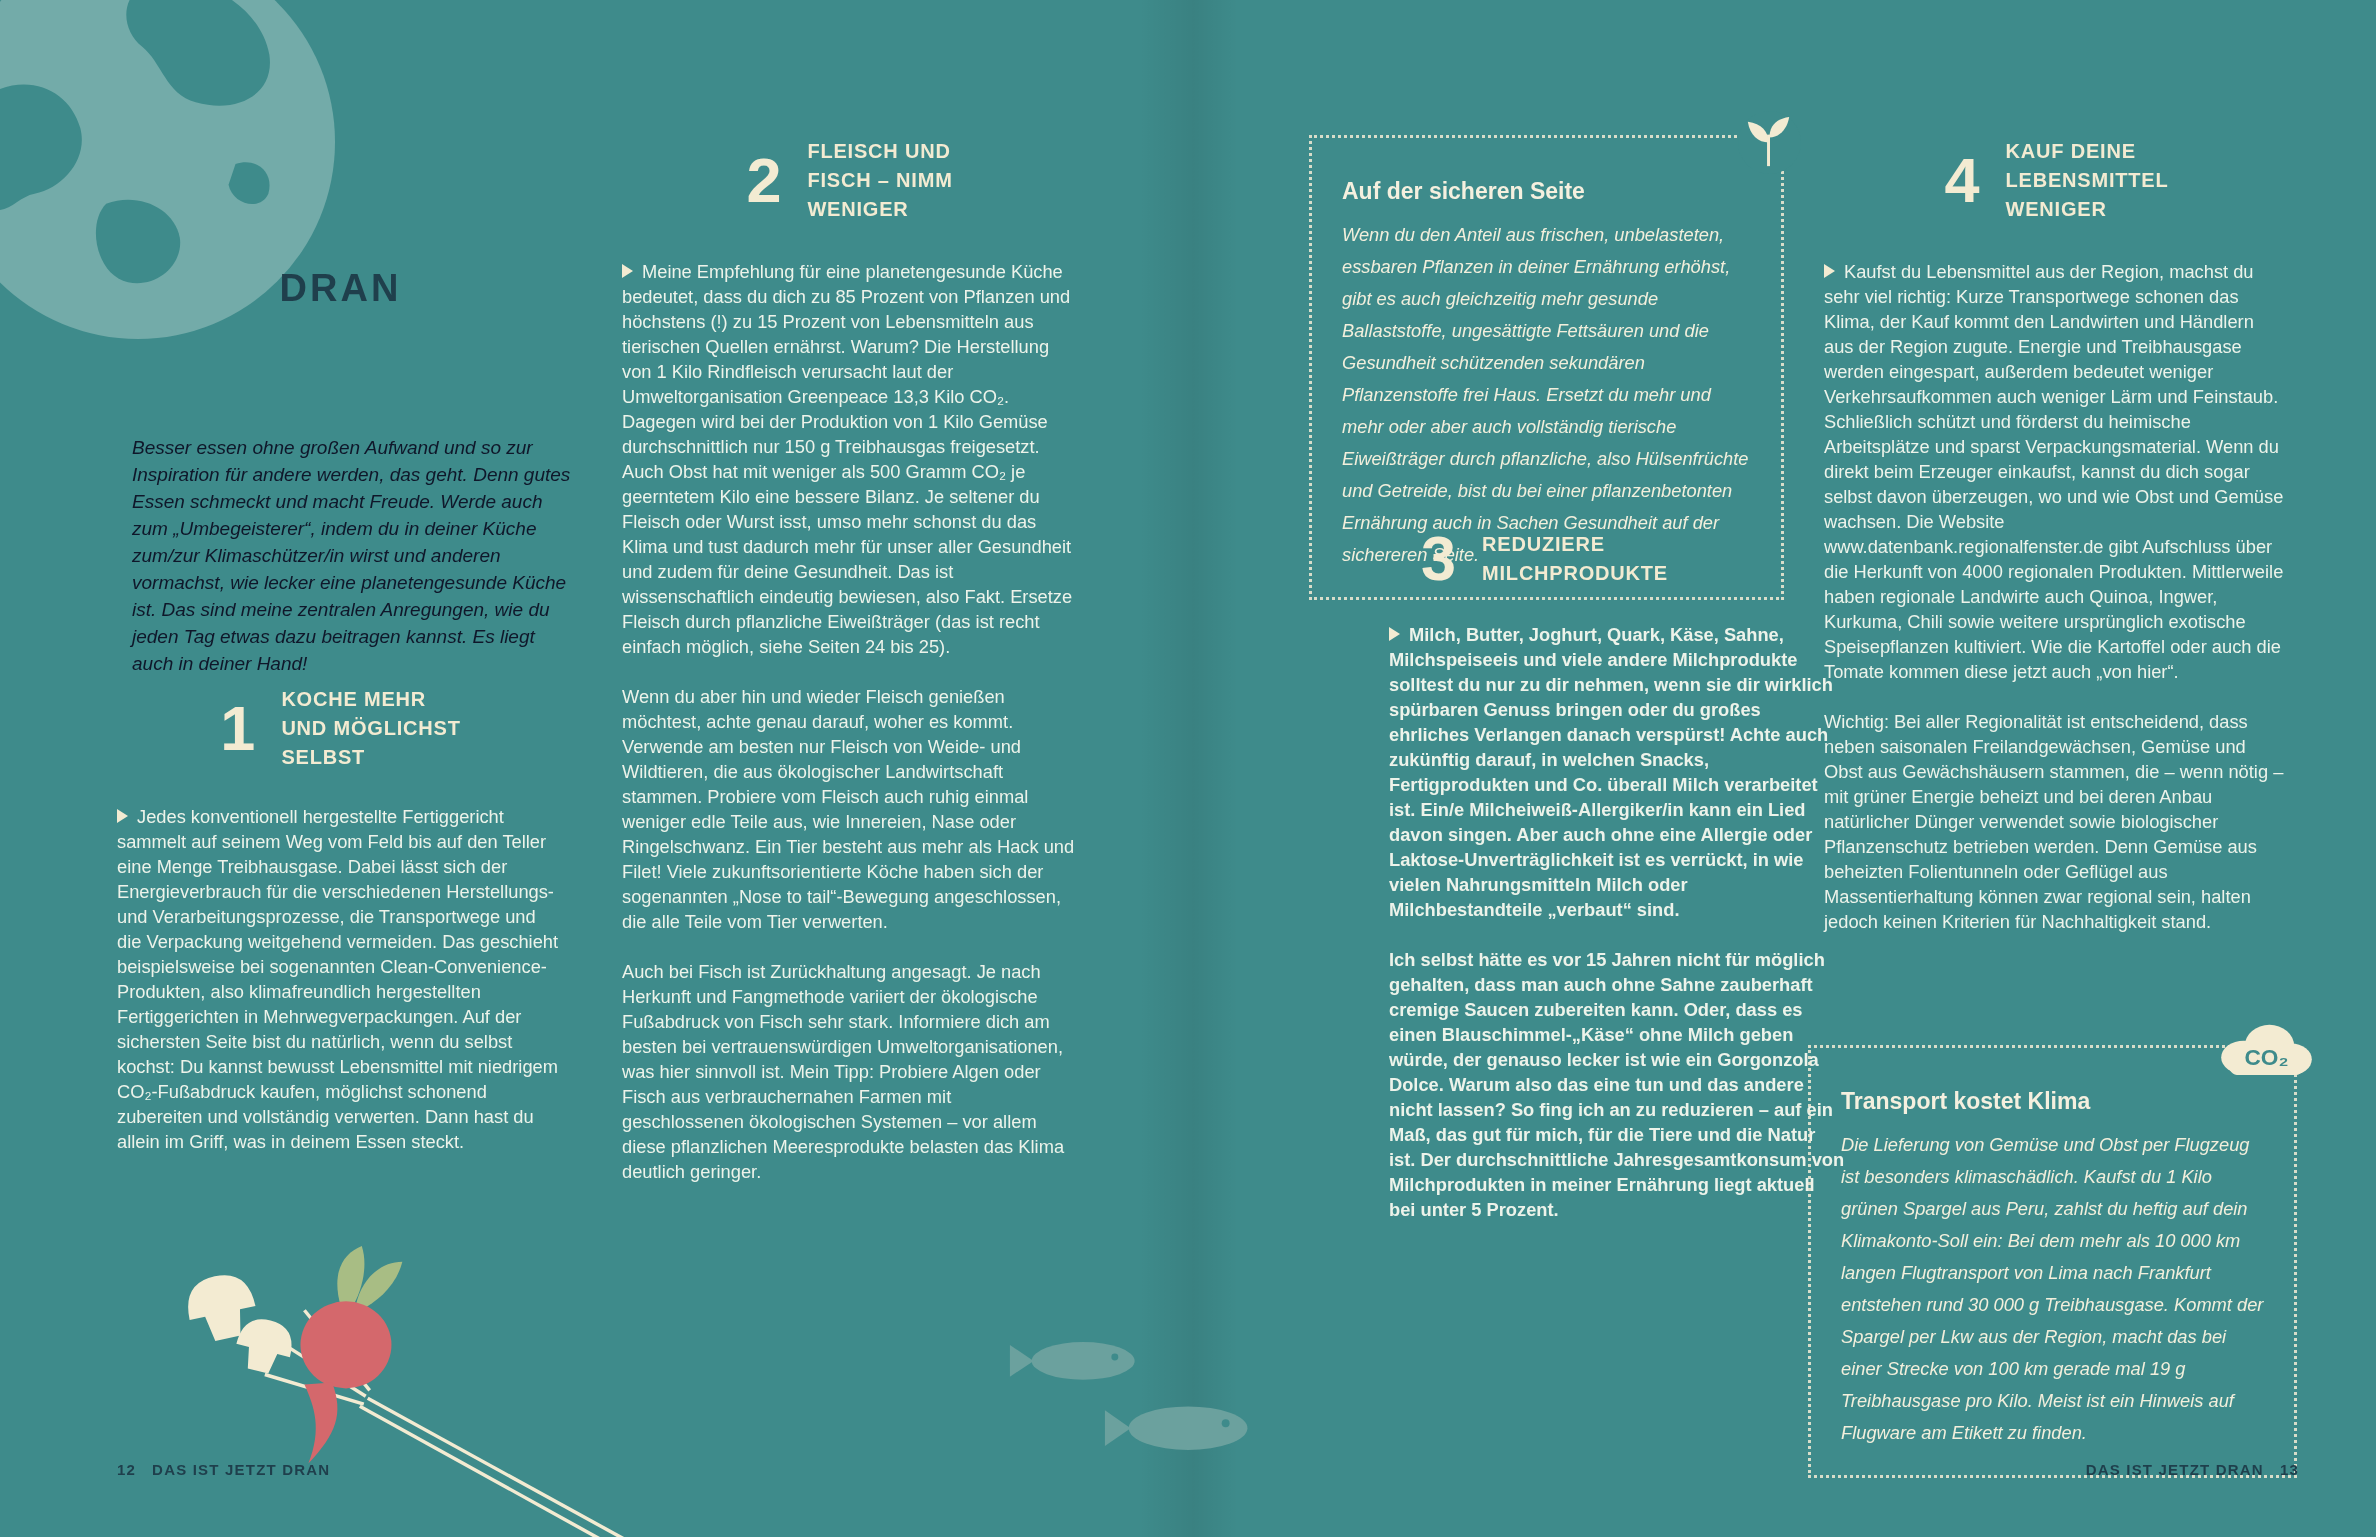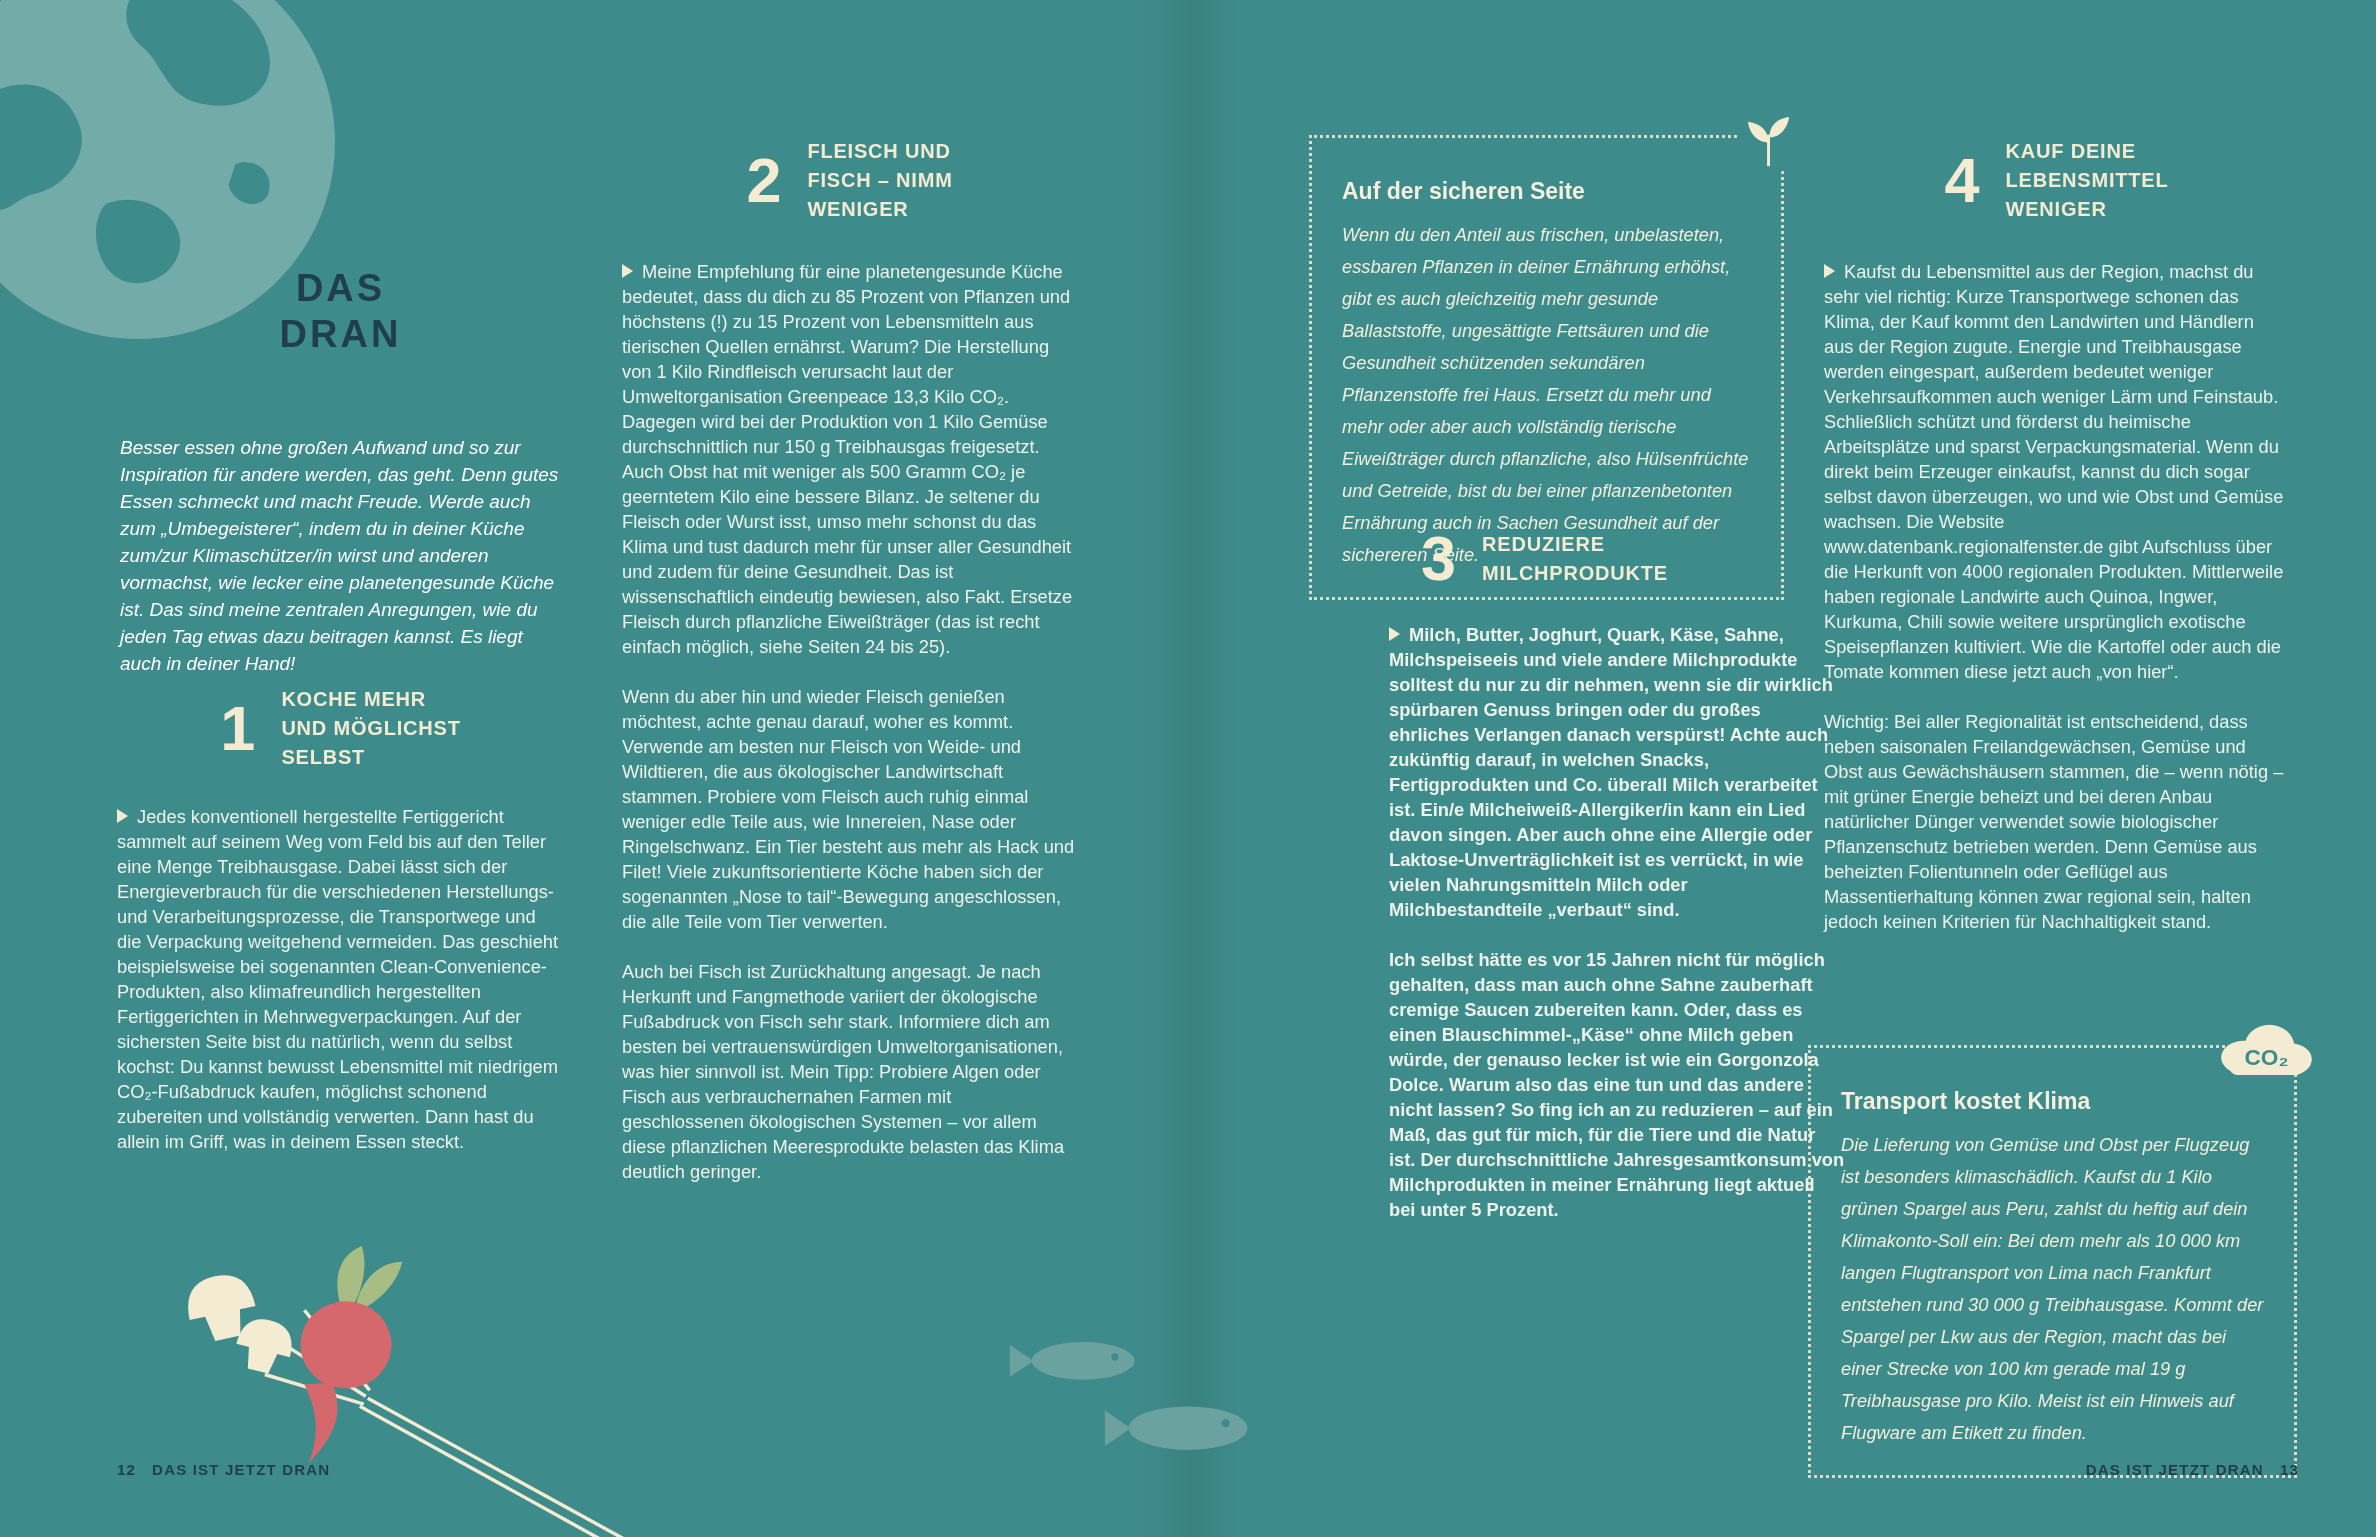--- a/index.html
+++ b/index.html
@@ -12,22 +12,22 @@
   [data-name]{box-sizing:border-box;}
 
   .gutter{position:absolute;left:1139px;top:0;width:99px;height:1538px;
     background:linear-gradient(to right, rgba(0,0,0,0) 0%, rgba(0,0,0,.07) 55%, rgba(0,0,0,0) 100%);pointer-events:none;}
 
   .globe{position:absolute;left:-61px;top:-57px;width:398px;height:398px;}
 
   .title{position:absolute;left:117px;top:265px;width:447px;text-align:center;
     color:#1F3F4C;font-weight:bold;font-size:38px;line-height:1.22;letter-spacing:3px;}
 
-  .intro{position:absolute;left:120px;top:434px;width:447px;margin:0;
-    color:#ffffff;font-style:italic;font-size:19px;line-height:27px;}
+  .intro{position:absolute;left:132px;top:434px;width:447px;margin:0;
+    color:#0f172a;font-style:italic;font-size:19px;line-height:27px;}
 
   .sec-head{position:absolute;display:flex;align-items:center;justify-content:center;gap:26px;}
   .sec-num{font-size:63px;font-weight:bold;color:#F3EBD2;line-height:1;}
   .sec-title{color:#F3EBD2;font-weight:bold;font-size:20px;line-height:1.45;letter-spacing:0.8px;}
 
   #sec1{left:117px;top:685px;width:447px;}
   #sec2{left:622px;top:137px;width:455px;}
   #sec3{left:1317px;top:527px;width:455px;}
   #sec4{left:1824px;top:137px;width:465px;}
 
@@ -66,21 +66,20 @@
 
 <svg class="globe" viewBox="0 0 400 400" data-name="globe-illustration" aria-hidden="true">
   <circle cx="200" cy="200" r="198" fill="#73ABA9"></circle>
   <path d="M210 40 C260 28 322 60 332 112 C338 152 300 172 258 160 C228 152 224 120 204 104 C184 88 180 54 210 40 Z" fill="#3E8B8B"></path>
   <path d="M58 148 C95 132 132 150 142 186 C150 216 126 246 96 252 C80 255 70 272 54 268 C34 240 34 180 58 148 Z" fill="#3E8B8B"></path>
   <path d="M168 262 C200 250 236 266 242 296 C246 322 220 347 190 341 C158 334 148 282 168 262 Z" fill="#3E8B8B"></path>
   <path d="M298 222 C320 215 337 231 331 252 C323 270 295 263 291 243 Z" fill="#3E8B8B"></path>
 </svg>
 
 <header class="title" data-name="page-title">
-  <div data-name="page-title-line">DAS</div>
   <div data-name="page-title-line">DRAN</div>
 </header>
 
 <p class="intro" data-name="intro-paragraph">Besser essen ohne großen Aufwand und so zur Inspiration für andere werden, das geht. Denn gutes Essen schmeckt und macht Freude. Werde auch zum „Umbegeisterer“, indem du in deiner Küche zum/zur Klimaschützer/in wirst und anderen vormachst, wie lecker eine planetengesunde Küche ist. Das sind meine zentralen Anregungen, wie du jeden Tag etwas dazu beitragen kannst. Es liegt auch in deiner Hand!</p>
 
 <div class="sec-head" id="sec1" data-name="section-1-header">
   <div class="sec-num" data-name="section-1-number">1</div>
   <div class="sec-title" data-name="section-1-heading">
     <div data-name="section-heading-line">KOCHE MEHR</div>
     <div data-name="section-heading-line">UND MÖGLICHST</div>

